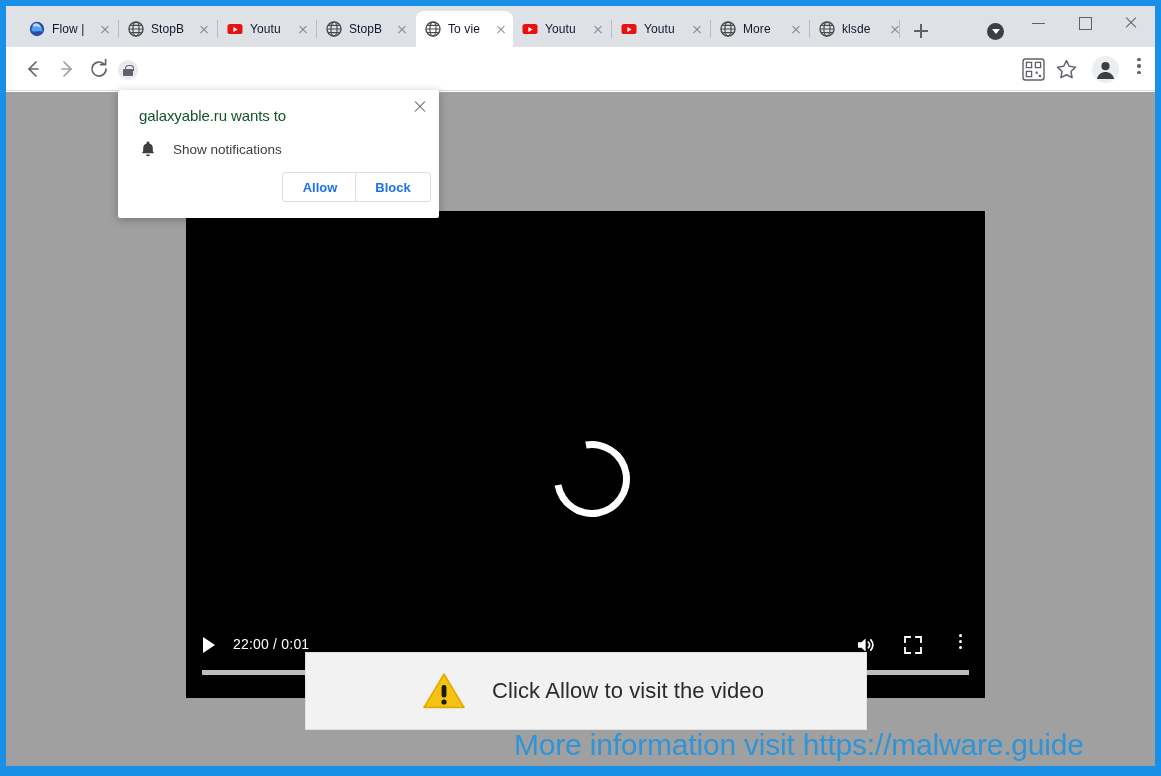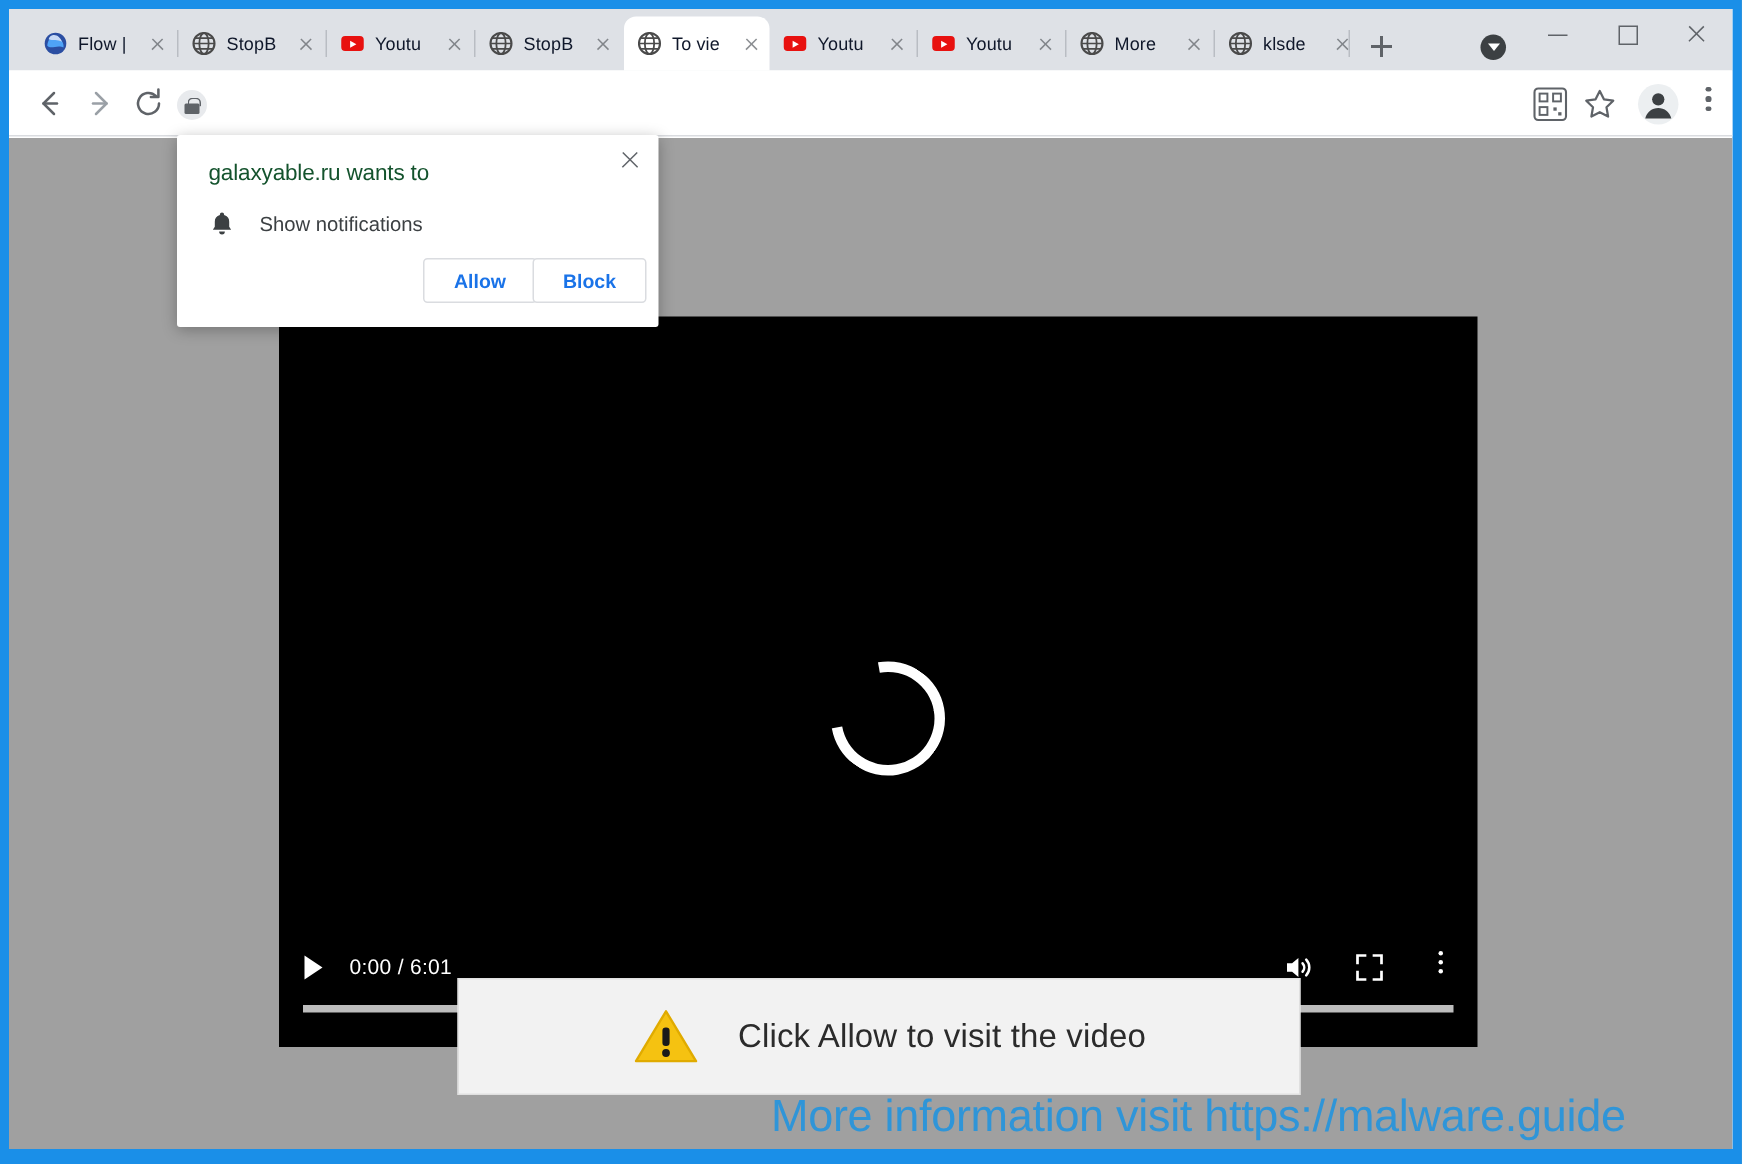--- a/index.html
+++ b/index.html
@@ -543,21 +543,21 @@
     </div>
   </div>
 
   <div id="viewport">
 
     <div id="video">
       <div id="spinner"></div>
 
       <div id="vcontrols">
         <div id="play-btn"></div>
-        <div id="timestamp">0:00 / 6:01</div>
+        <div id="timestamp">22:00 / 0:01</div>
 
         <div id="vol-btn">
           <svg viewBox="0 0 22 22" width="22" height="22">
             <path d="M3 8.2h3.4L10.6 4.6v12.8L6.4 13.8H3z" fill="#ffffff"></path>
             <path d="M13.4 8.2a4.2 4.2 0 0 1 0 5.6" fill="none" stroke="#ffffff" stroke-width="1.7" stroke-linecap="round"></path>
             <path d="M15.8 5.8a7.6 7.6 0 0 1 0 10.4" fill="none" stroke="#ffffff" stroke-width="1.7" stroke-linecap="round"></path>
           </svg>
         </div>
 
         <div id="fs-btn">

